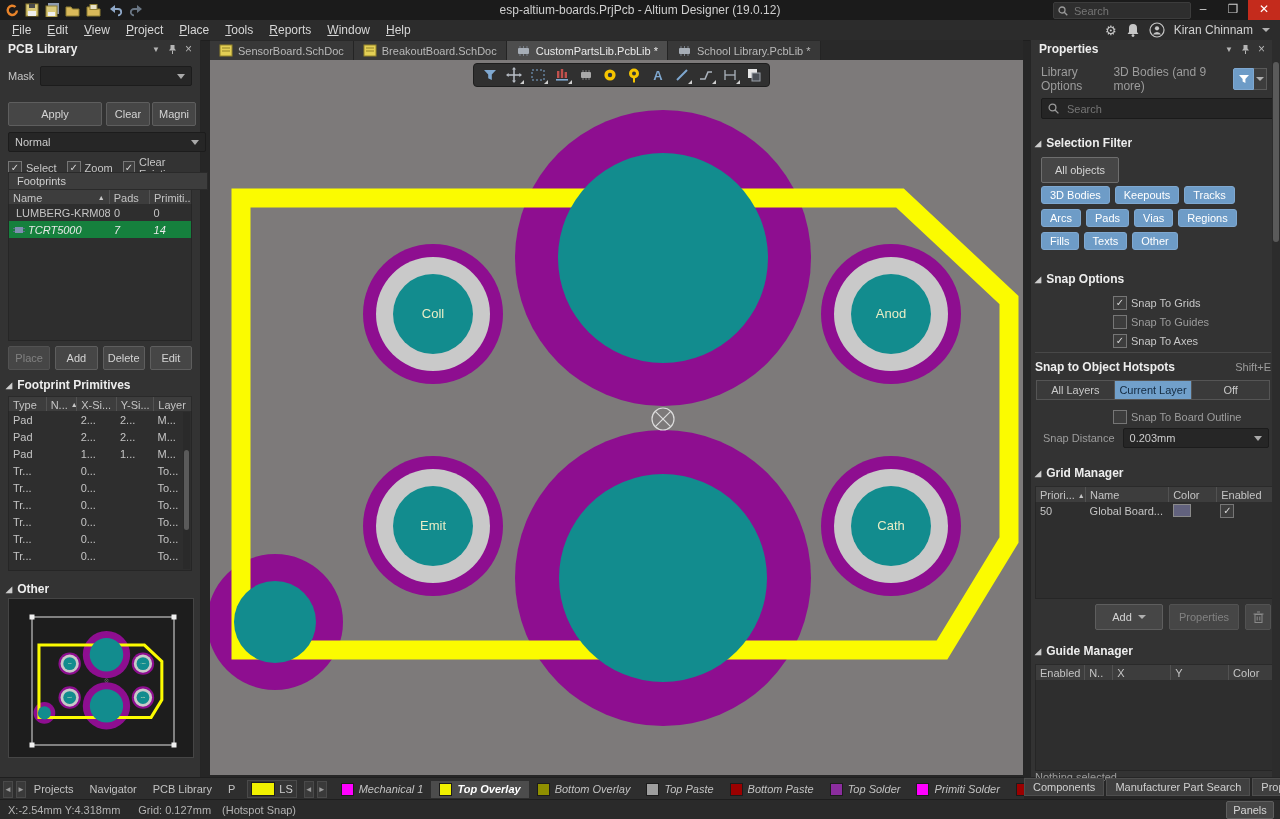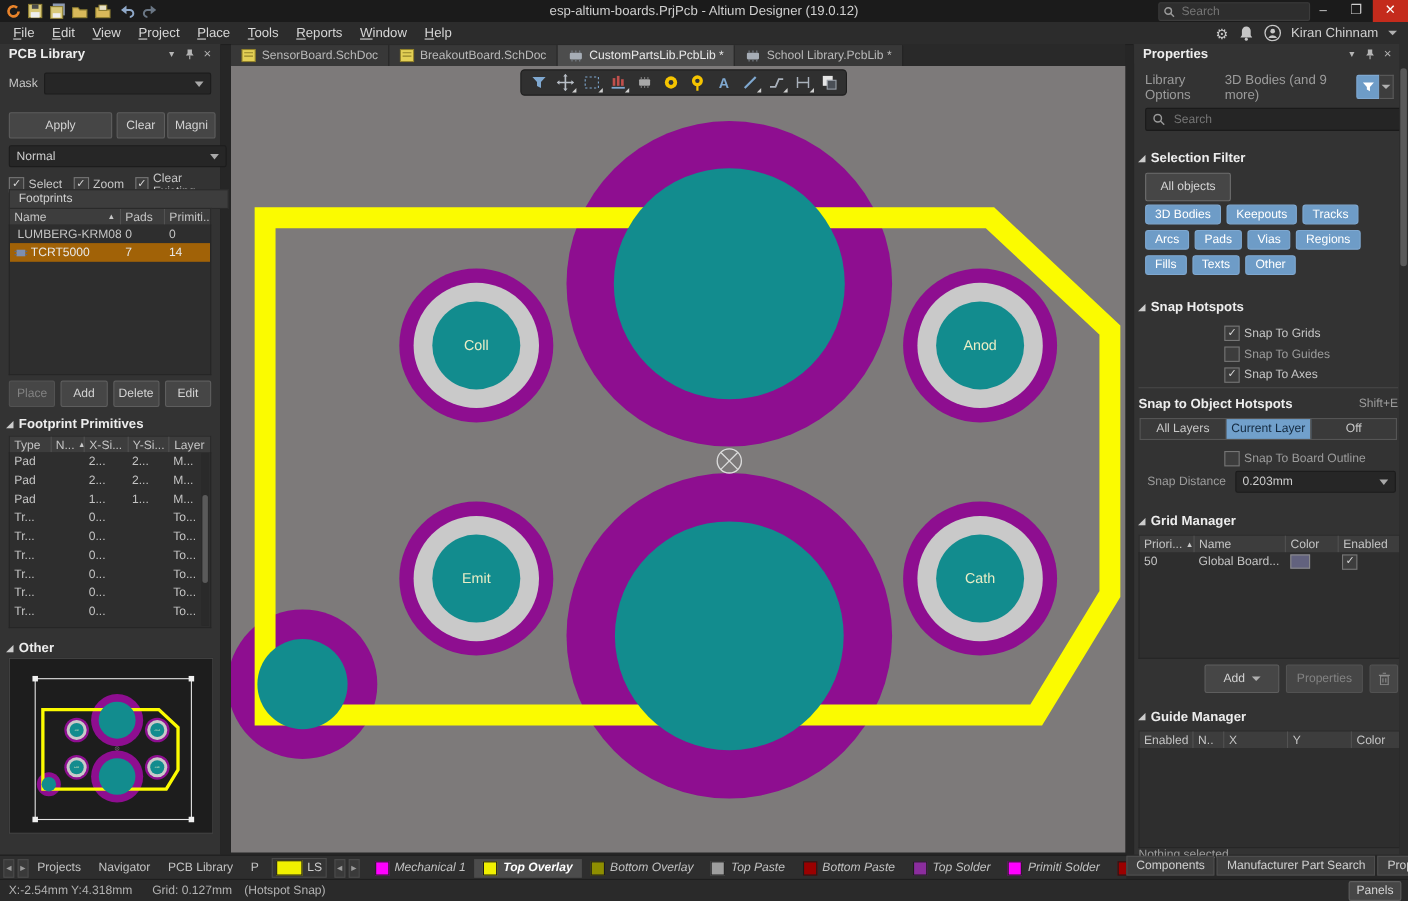--- a/index.html
+++ b/index.html
@@ -37,21 +37,21 @@
   .btn{background:#464646;border:1px solid #5e5e5e;border-radius:2px;color:#d4d4d4;font-size:11px;display:flex;align-items:center;justify-content:center;cursor:default;}
   .btn.disabled{color:#828282;border-color:#525252;}
   .cb{width:12px;height:12px;background:#3d3d3d;border:1px solid #767676;display:inline-flex;align-items:center;justify-content:center;font-size:10px;color:#d8d8d8;line-height:10px;}
   .cb-label{font-size:11px;color:#c6c6c6;margin-left:4px;}
   .list-bar{background:#3d3d3d;border:1px solid #2a2a2a;color:#cfcfcf;font-size:11px;display:flex;align-items:center;padding:0 8px;}
   .thead{display:flex;background:#3d3d3d;border:1px solid #2a2a2a;font-size:11px;color:#c4c4c4;}
   .thead .cell{border-right:1px solid #525252;}
   .cell{padding:1px 4px;overflow:hidden;white-space:nowrap;display:flex;align-items:center;gap:3px;}
   .tbody{background:#2e2e2e;border:1px solid #262626;border-top:none;overflow:hidden;}
   .trow{display:flex;font-size:11px;color:#c4c4c4;height:17px;}
-  .trow.selected{background:#a16207;color:#e8e8e8;}
+  .trow.selected{background:#15803d;color:#e8e8e8;font-style:italic;}
   .sort{font-size:7px;color:#c8c8c8;margin-left:auto;}
   .sect{display:flex;align-items:center;gap:5px;font-weight:bold;color:#ededed;font-size:12px;}
   .sect .tri{font-size:8px;color:#cccccc;}
   .scroll-track{background:#2a2a2a;}
   .scroll-thumb{background:#5a5a5a;border-radius:3px;}
 
   
   #doc-tabbar{left:210px;top:40px;width:813px;height:20px;background:#292929;display:flex;align-items:flex-end;}
   .doc-tab{height:19px;display:flex;align-items:center;gap:5px;padding:0 9px;background:#383838;border-right:1px solid #242424;color:#b9b9b9;font-size:11px;white-space:nowrap;}
   .doc-tab.active{background:#4d4d4d;color:#e9e9e9;}
@@ -650,21 +650,21 @@
         <span class="chip">Pads</span>
         <span class="chip">Vias</span>
         <span class="chip">Regions</span>
         <span class="chip">Fills</span>
         <span class="chip">Texts</span>
         <span class="chip">Other</span>
       </div>
 
     <div class="abs sect" style="left:4px;top:232px;">
       <span class="tri">◢</span>
-        <span>Snap Hotspots</span>
+        <span>Snap Options</span>
     </div>
     <div id="snap-checks" class="abs" style="left:82px;top:256px;">
         <div class="flex" style="margin-bottom: 5px;">
           <span class="cb">✓</span>
           <span class="cb-label ">Snap To Grids</span>
         </div>
         <div class="flex" style="margin-bottom: 5px;">
           <span class="cb"></span>
           <span class="cb-label dim">Snap To Guides</span>
         </div>

